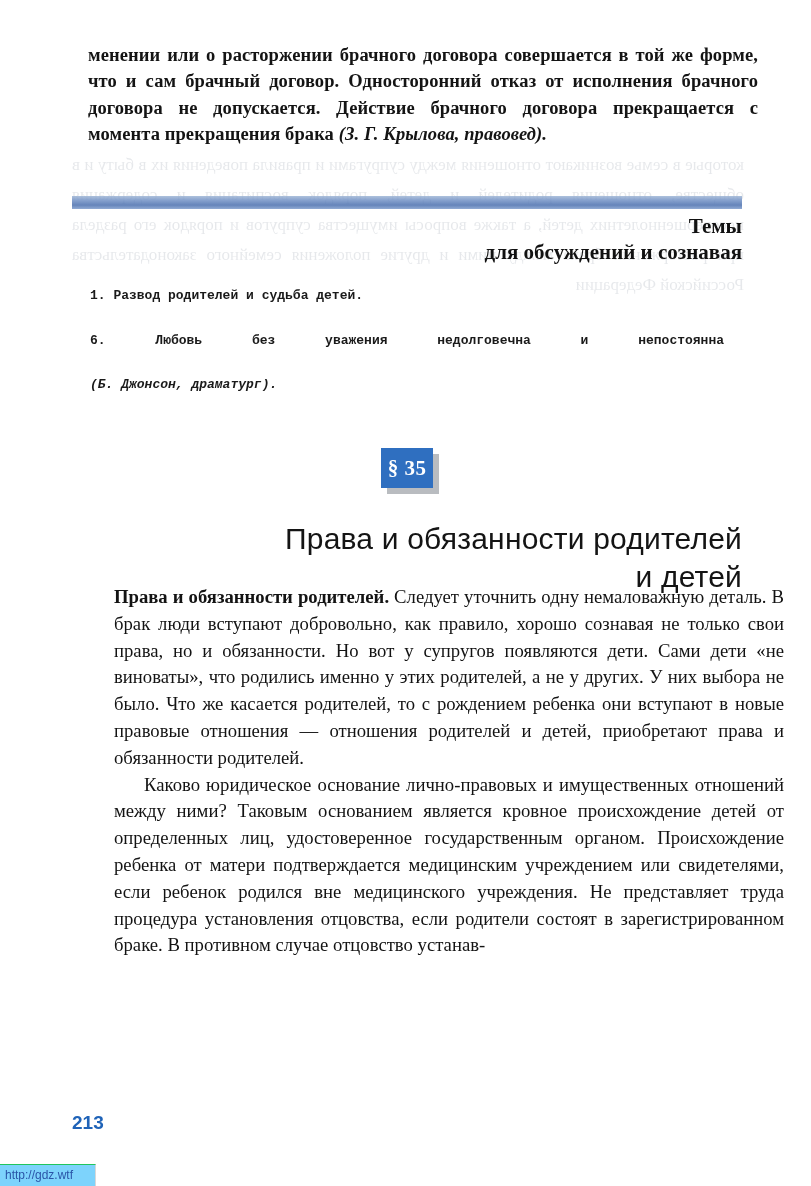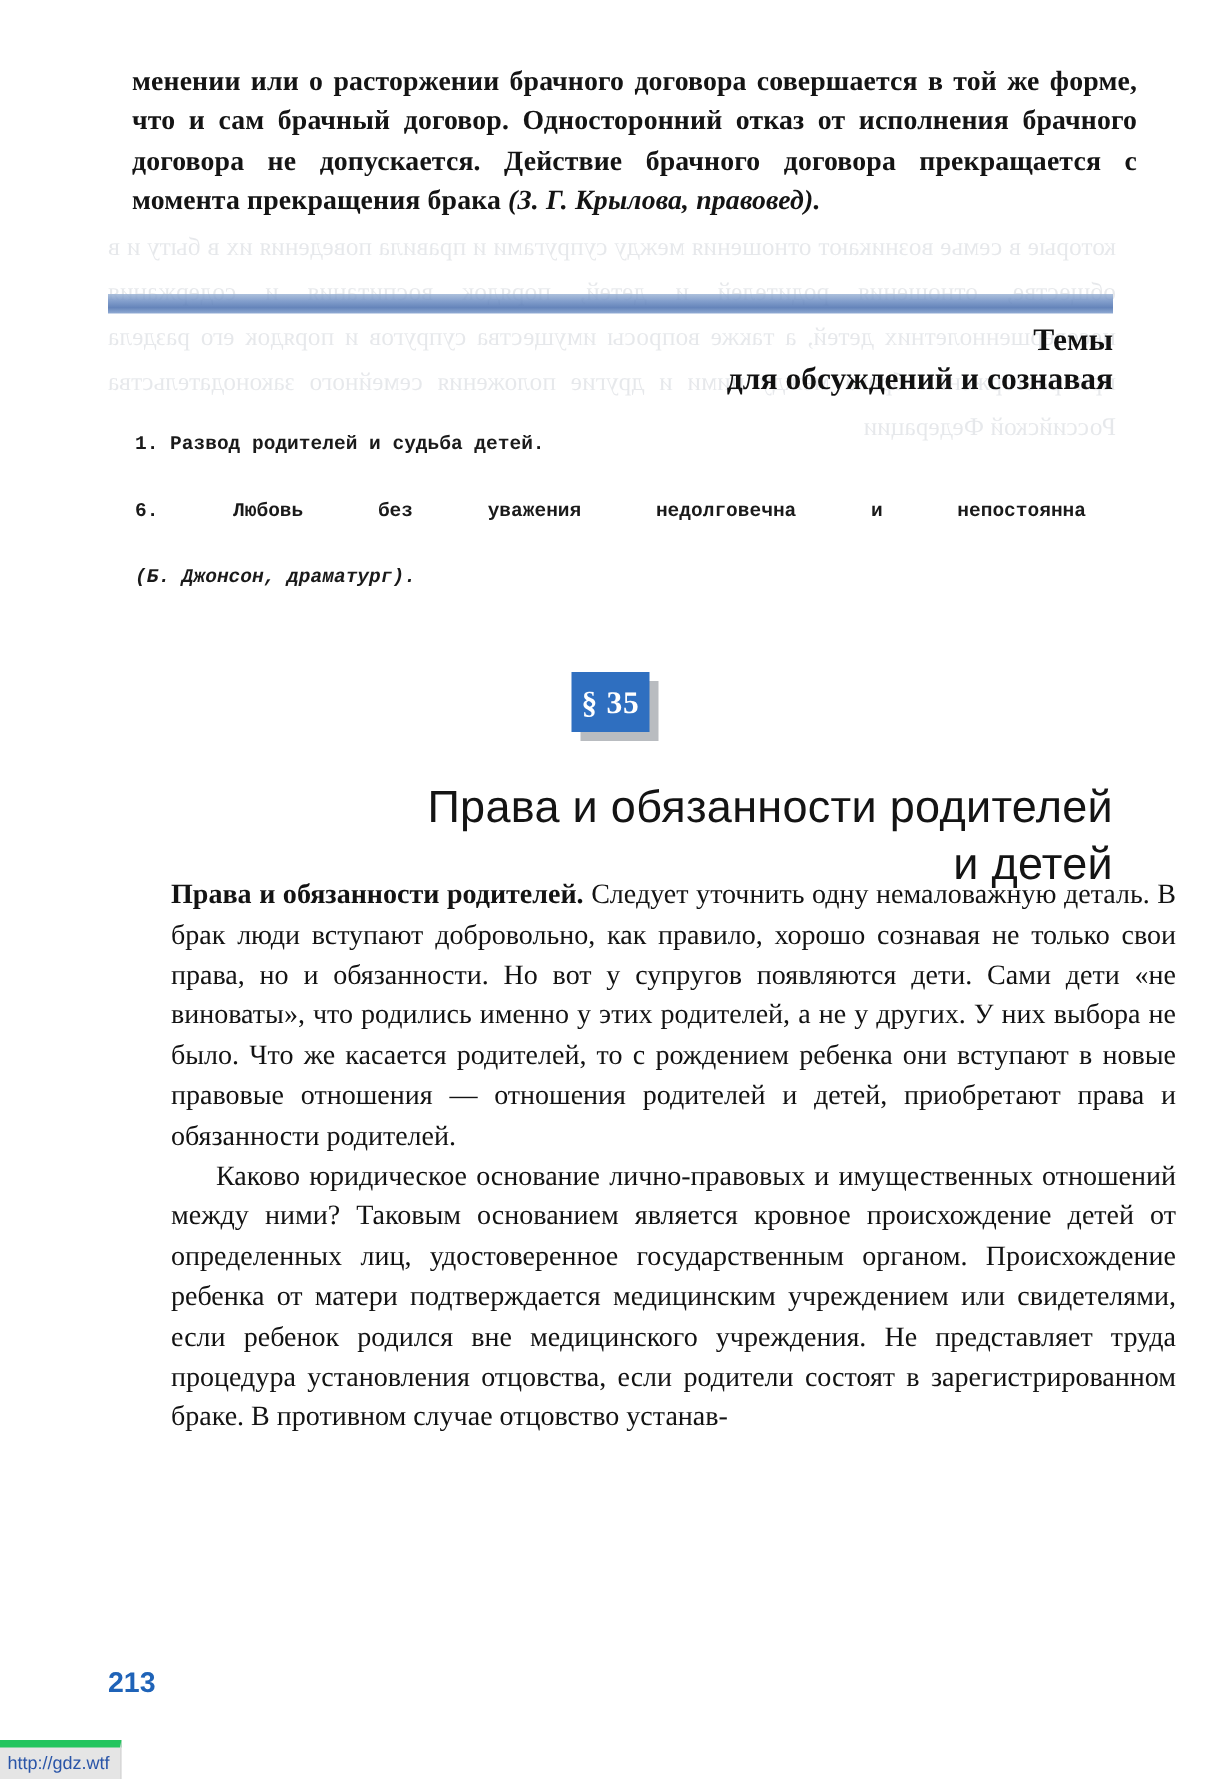--- a/index.html
+++ b/index.html
@@ -183,24 +183,24 @@
     font-family: "Liberation Sans", sans-serif;
     font-size: 19px;
     font-weight: bold;
     color: #1f63b8;
   }
 
   .watermark {
     position: absolute;
     left: 0;
     bottom: 0;
-    background: #e5e5e5;
-    border-top: 5px solid #22c55e;
+    background: #7dd3fc;
+    border-top: 1px solid #22c55e;
     border-right: 1px solid #d8d8d8;
-    padding: 3px 7px 4px 5px;
+    padding: 3px 22px 4px 5px;
     font-family: "Liberation Sans", sans-serif;
     font-size: 12px;
     color: #2a55a8;
   }
 </style>
 </head>
 <body>
 
 <div class="page">
   <div class="content">

